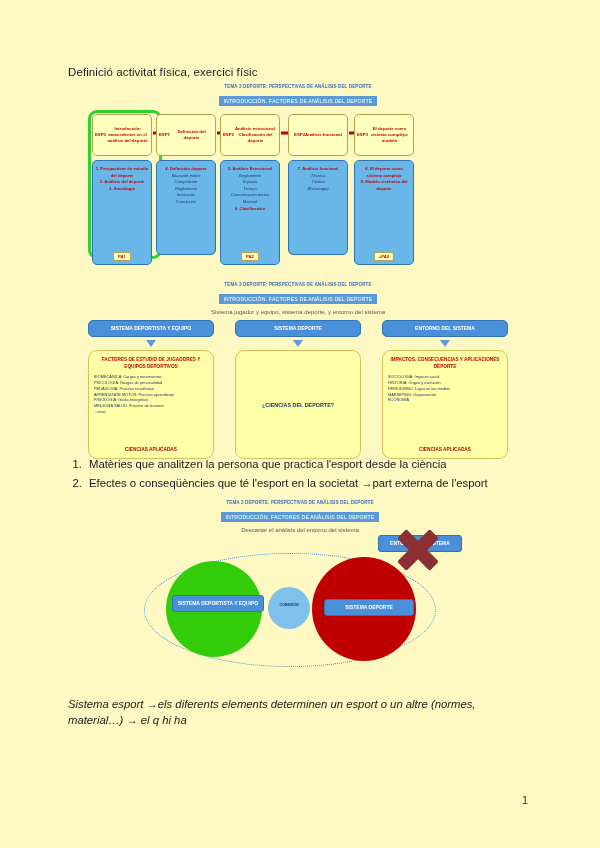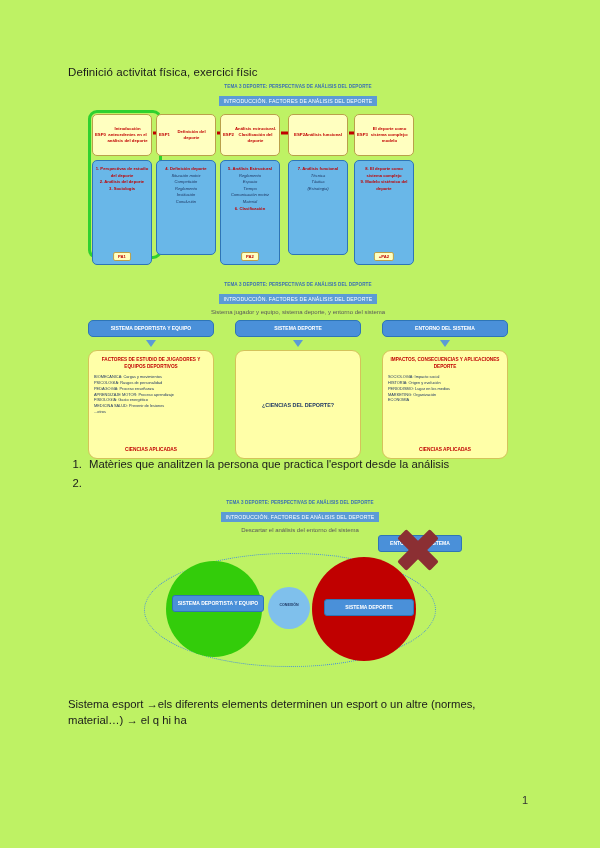--- a/index.html
+++ b/index.html
@@ -1,22 +1,22 @@
 <!DOCTYPE html>
 <html><head>
 <meta charset="utf-8">
 <style>
   html,body{margin:0;padding:0;background:#fff;}
   body{width:600px;height:848px;position:relative;
        font-family:"Liberation Sans",sans-serif;color:#1a1a1a;overflow:hidden;}
-  .page{position:absolute;inset:0;background:#bef264;}
+  .page{position:absolute;inset:0;background:#fef9c3;}
 
   
   .doc-title{position:absolute;left:68px;top:66px;font-size:11.5px;letter-spacing:.1px;}
-  .note{position:absolute;font-size:11.3px;line-height:16px;}
+  .note{position:absolute;font-size:11.3px;line-height:16px;font-style:italic;}
   .numlist{position:absolute;left:68px;top:455px;width:470px;font-size:11.3px;line-height:19px;}
   .numlist .li{display:flex;gap:7px;}
   .numlist .n{width:14px;text-align:right;flex:none;}
   .pageno{position:absolute;right:72px;bottom:42px;font-size:11px;color:#333;}
 
   
   .slide{position:absolute;}
   .slide-head{font-size:4.6px;color:#3a6fb5;text-align:center;letter-spacing:.1px;
               white-space:nowrap;font-weight:600;}
   .slide-sub{background:#5b9bd5;color:#fff;font-size:5.2px;text-align:center;
@@ -218,24 +218,25 @@
             </div>
             <div class="yp-foot">CIENCIAS APLICADAS</div>
           </div>
         </div>
       </div>
   </div>
 
   <div class="numlist" id="numlist">
       <div class="li">
         <div class="n">1.</div>
-        <div>Matèries que analitzen la persona que practica l'esport desde la análisis</div>
+        <div>Matèries que analitzen la persona que practica l'esport desde la ciència</div>
       </div>
       <div class="li">
         <div class="n">2.</div>
+        <div>Efectes o conseqüències que té l'esport en la societat →part externa de l'esport</div>
       </div>
     </div>
 
   <div class="slide" id="slide3">
     <div class="bar">
       <div class="slide-head">TEMA 3 DEPORTE: PERSPECTIVAS DE ANÁLISIS DEL DEPORTE</div>
       <div class="slide-sub">INTRODUCCIÓN. FACTORES DE ANÁLISIS DEL DEPORTE</div>
       <div class="slide-cap">Descartar el análisis del entorno del sistema</div>
     </div>
     <div class="venn">

